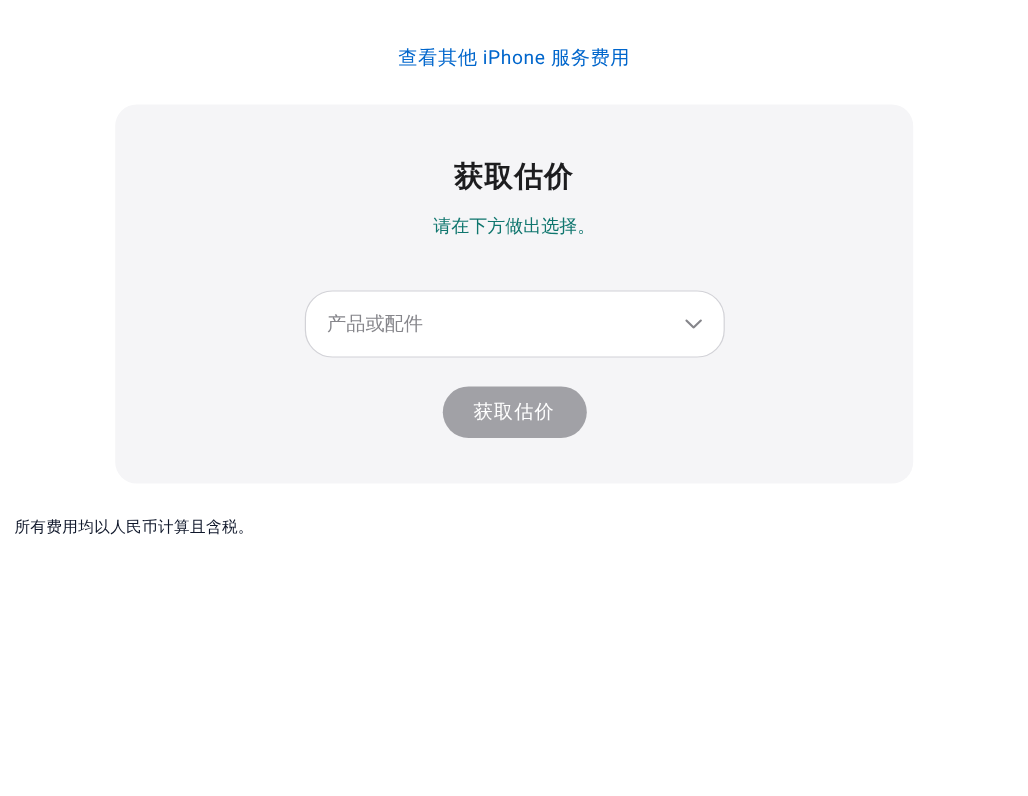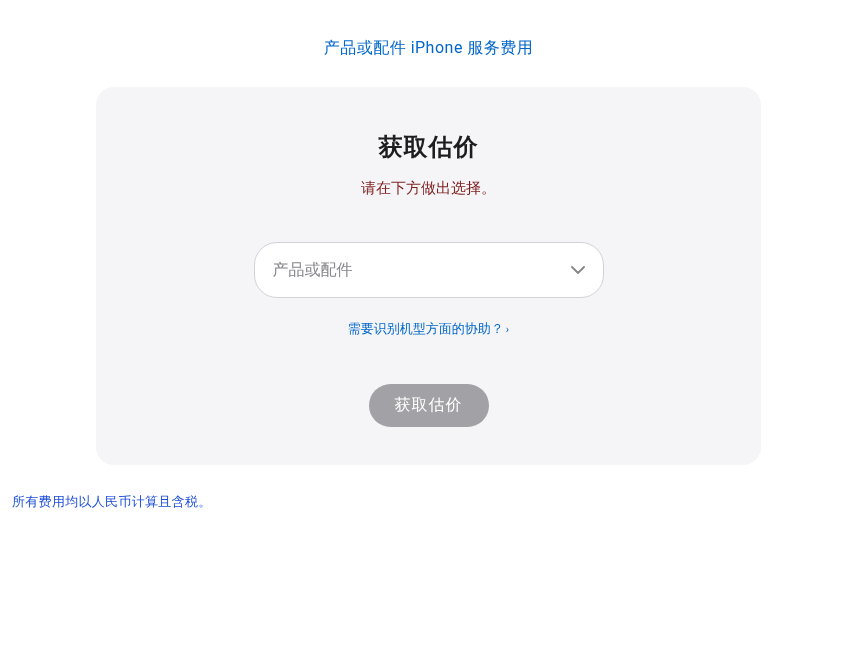--- a/index.html
+++ b/index.html
@@ -35,21 +35,21 @@
     }
     .card-title {
       font-size: 24px;
       font-weight: 600;
       color: #1d1d1f;
       margin-bottom: 16px;
       letter-spacing: 1px;
     }
     .card-subtitle {
       font-size: 15px;
-      color: #7f1d1d;
+      color: #0f766e;
       margin-bottom: 44px;
     }
     .select-wrapper {
       width: 350px;
       margin: 0 auto 24px auto;
       position: relative;
     }
     .select-box {
       width: 100%;
       height: 56px;
@@ -97,55 +97,50 @@
       border-radius: 22px;
       padding: 11px 26px;
       font-size: 16px;
       cursor: pointer;
       letter-spacing: 1px;
     }
     .footer-text {
       width: 830px;
       margin: 24px auto 0 12px;
       font-size: 13px;
-      color: #1d4ed8;
+      color: #0f172a;
       line-height: 2.0;
       letter-spacing: 0.3px;
     }
     .footer-text p {
       margin-bottom: 16px;
     }
   </style>
 </head>
 <body>
 
 <div class="top-link">
-  <a href="#">产品或配件 iPhone 服务费用</a>
+  <a href="#">查看其他 iPhone 服务费用</a>
 </div>
 
 <div class="card">
   <h2 class="card-title">获取估价</h2>
   <p class="card-subtitle">请在下方做出选择。</p>
 
   <div class="select-wrapper">
     <div class="select-box">
       <span>产品或配件</span>
       <span class="chevron">
         <svg width="14" height="8" viewBox="0 0 14 8" fill="none">
           <path d="M1 1L7 7L13 1" stroke="#86868b" stroke-width="1.8" stroke-linecap="round" stroke-linejoin="round"></path>
         </svg>
       </span>
     </div>
   </div>
 
 
-  <div class="help-link">
-    <a href="#">
-      <span>需要识别机型方面的协助？</span><span class="arrow">›</span>
-    </a>
-  </div>
 
   <button class="submit-btn">获取估价</button>
 </div>
 
 <div class="footer-text">
   <p>所有费用均以人民币计算且含税。</p>
 </div>
 
 </body></html>

